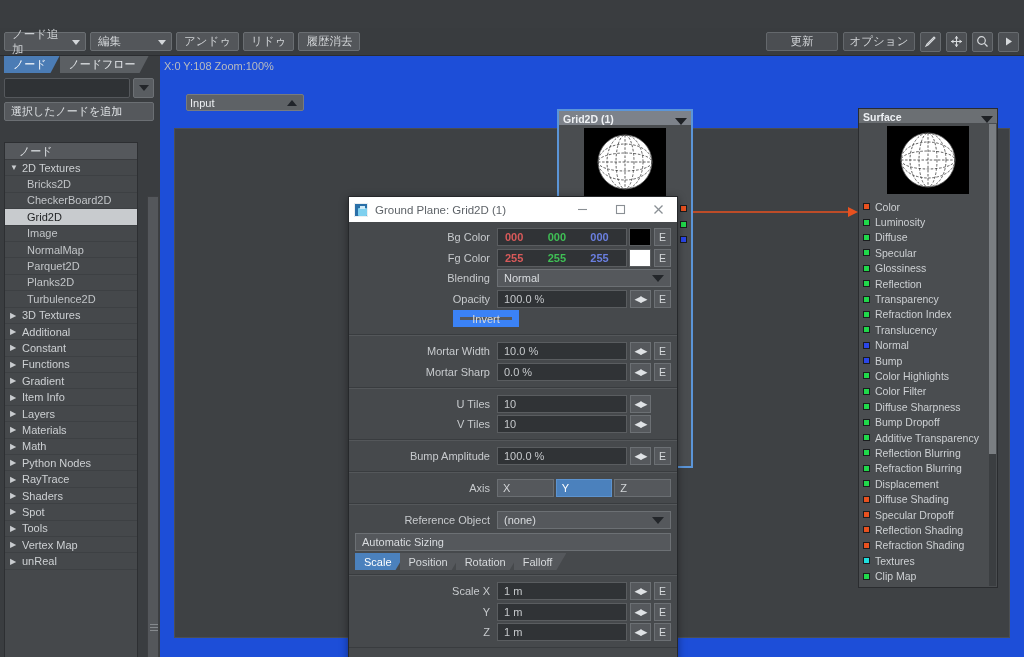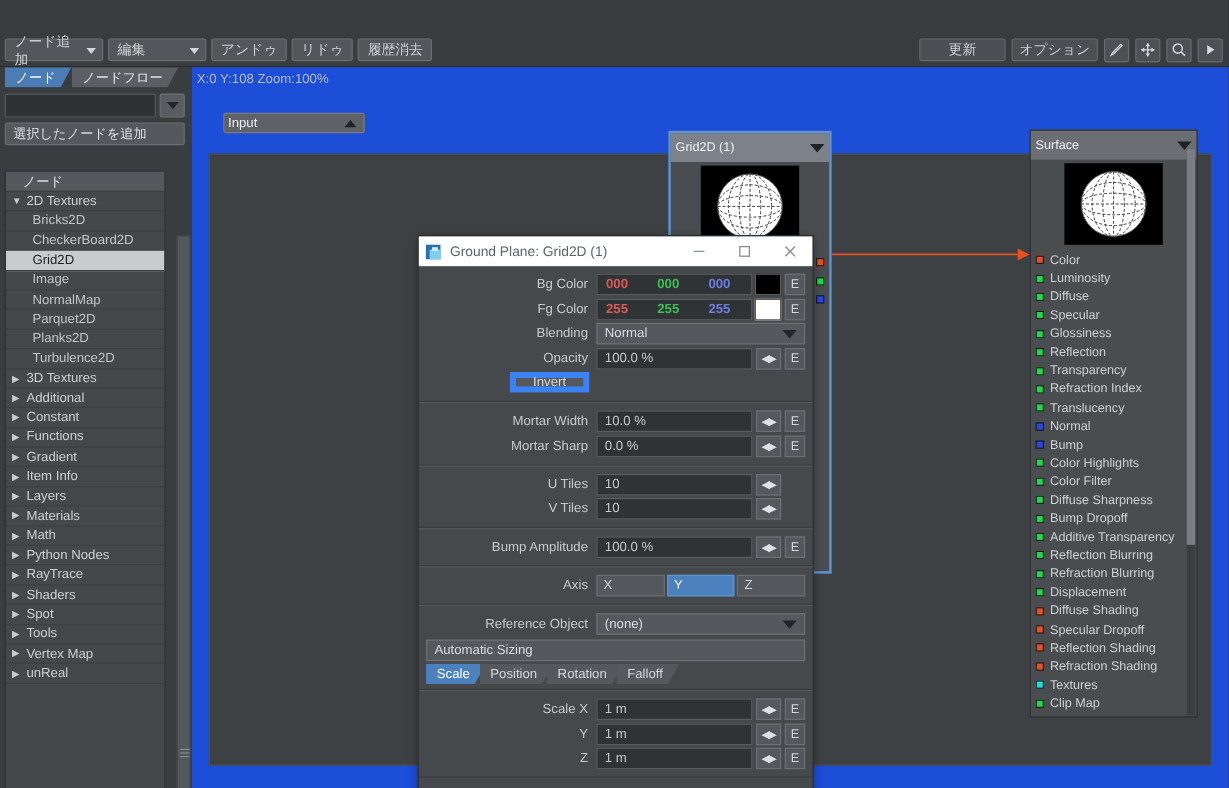--- a/index.html
+++ b/index.html
@@ -190,22 +190,22 @@
     flex:1; height:18px; background:#55585c; border:1px solid #6c7074;
     display:flex; align-items:center; padding-left:6px; position:relative;
     font-size:11px; color:#dadde0;
   }
   .selfield .cv {
     position:absolute; right:6px; width:0;height:0;
     border-left:6px solid transparent;border-right:6px solid transparent;
     border-top:7px solid #23262a;
   }
   .invertbtn {
-    width:66px; height:17px; margin:2px auto 3px 76px; background:#55585c;
-    border:5px solid #3b82f6; color:#d9dcdf; font-size:11px;
+    width:66px; height:17px; margin:2px auto 3px 104px; background:#55585c;
+    border:7px solid #3b82f6; color:#d9dcdf; font-size:11px;
     display:flex; align-items:center; justify-content:center;
   }
   .axisrow { display:flex; flex:1; height:18px; gap:2px; }
   .axbtn {
     flex:1; background:#55585c; border:1px solid #6a6e72; color:#d3d6d9;
     font-size:11px; display:flex; align-items:center; padding-left:5px;
   }
   .axbtn.on { background:#4b81bd; border-color:#5d93cf; color:#ffffff; }
   .btnrow { display:flex; gap:6px; padding:2px 6px 2px 6px; }
   .wbtn {
@@ -221,22 +221,22 @@
     margin-right:-6px;
   }
   .stab.active { background:#4b81bd; color:#ffffff; }
 
   
   .node {
     position:absolute; background:#4a4d50; border:1px solid #2a2c2f;
   }
   .node.sel { border:2px solid #5b95d8; }
   .node-hdr {
-    height:24px; background:#6b6f73; display:flex; align-items:center;
-    padding-left:4px; font-size:10.5px; color:#eef1f4; font-weight:normal;
+    height:14px; background:#6b6f73; display:flex; align-items:flex-end;
+    padding-left:4px; font-size:10.5px; color:#eef1f4; font-weight:bold;
     position:relative;
   }
   .node.sel .node-hdr { background:#7d828a; }
   .node-hdr .cv {
     position:absolute; right:4px; width:0;height:0;
     border-left:6px solid transparent;border-right:6px solid transparent;
     border-top:7px solid #1e2125;
   }
   .thumb {
     margin:3px auto; width:82px; height:68px; background:#000;

